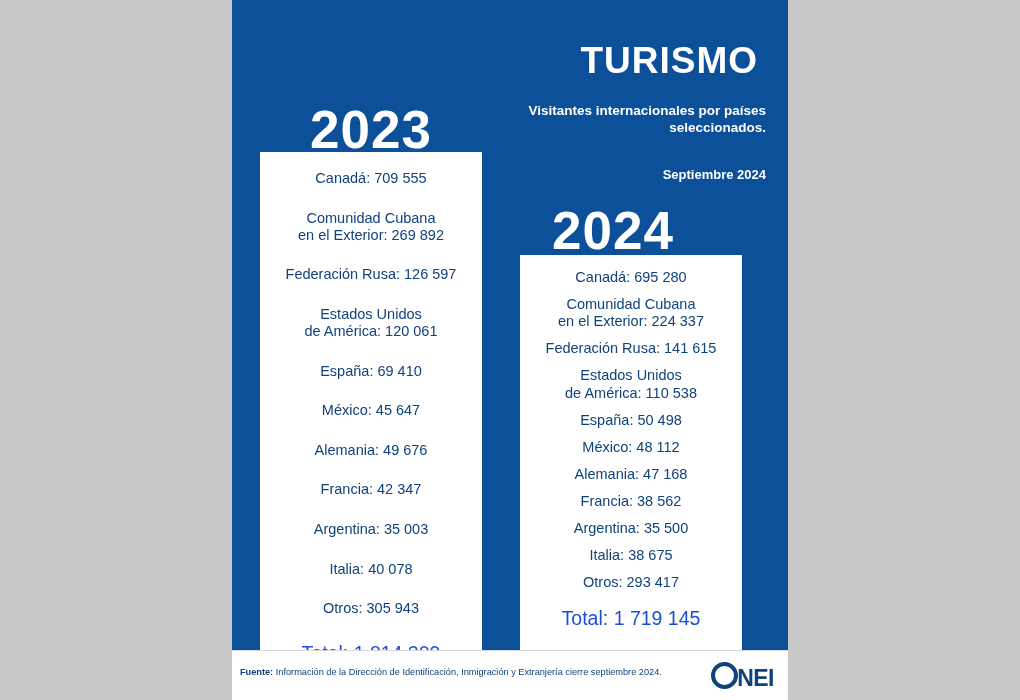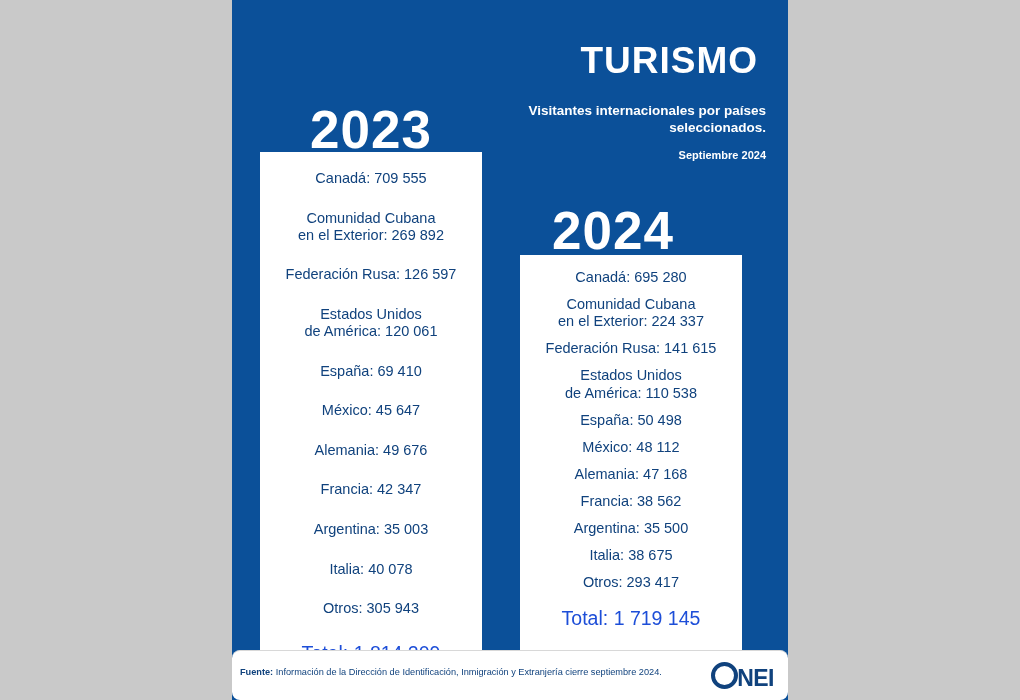--- a/index.html
+++ b/index.html
@@ -36,23 +36,23 @@
     line-height: 1.05;
     margin: 8px;
   }
   .header .subtitle {
     font-size: 13.5px;
     font-weight: bold;
     line-height: 1.25;
     margin-top: 22px;
   }
   .header .date {
-    font-size: 11px;
-    font-weight: bold;
-    margin-top: 12px;
+    font-size: 13px;
+    font-weight: bold;
+    margin-top: 30px;
   }
 
   
   .year {
     position: absolute;
     color: #ffffff;
     font-size: 53px;
     font-weight: bold;
     letter-spacing: 1px;
     line-height: 1;
@@ -107,21 +107,20 @@
 
   
   .footer {
     position: absolute;
     left: 0;
     bottom: 0;
     width: 556px;
     height: 49px;
     background: #ffffff;
     border-top: 1px solid #d8d8d8;
-    border-radius: 8px;
   }
   .footer .source {
     position: absolute;
     left: 8px;
     top: 16px;
     font-size: 9.2px;
     color: #10427d;
     width: 460px;
     line-height: 1.2;
   }

